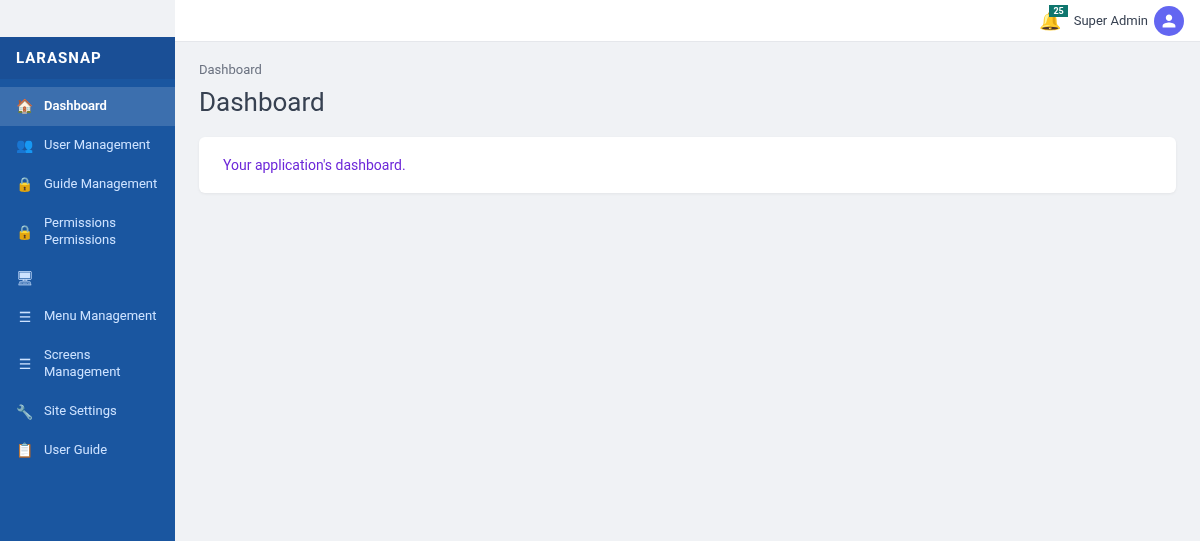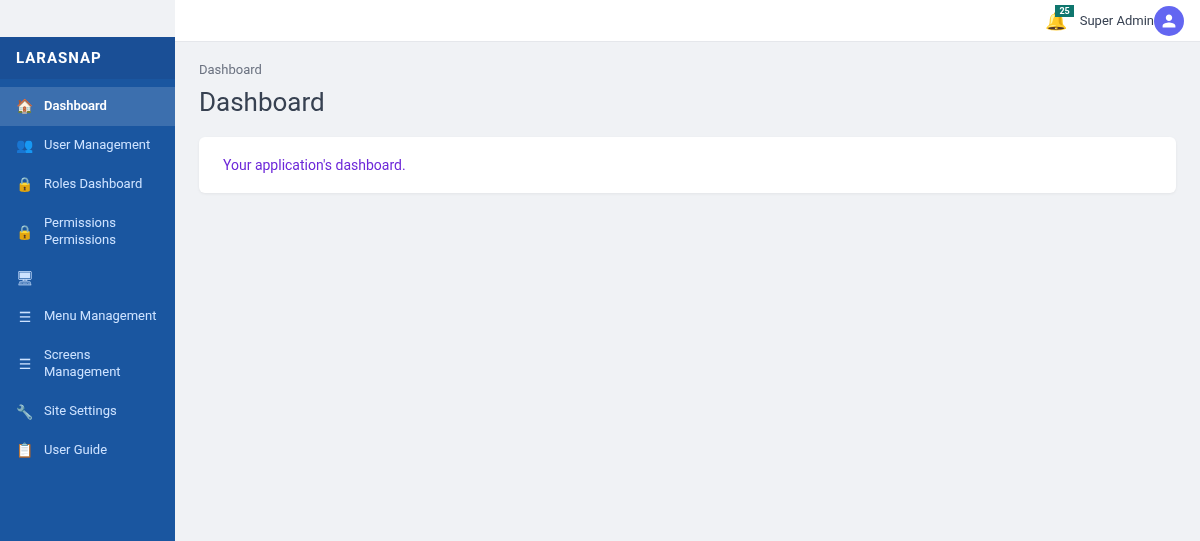--- a/index.html
+++ b/index.html
@@ -114,21 +114,21 @@
       font-weight: 700;
       border-radius: 0;
       padding: 1px 4px;
       min-width: 16px;
       text-align: center;
     }
 
     .user-info {
       display: flex;
       align-items: center;
-      gap: 0;
+      gap: 6px;
       cursor: pointer;
     }
 
     .user-name {
       font-size: 13px;
       color: #374151;
     }
 
     .user-avatar {
       width: 30px;
@@ -189,21 +189,21 @@
       <span class="label">Dashboard</span>
     </a>
 
     <a class="sidebar-item">
       <span class="icon">👥</span>
       <span class="label">User Management</span>
     </a>
 
     <a class="sidebar-item">
       <span class="icon">🔒</span>
-      <span class="label">Roles Dashboard</span>
+      <span class="label">Guide Management</span>
     </a>
 
     <a class="sidebar-item">
       <span class="icon">🔒</span>
       <span class="label">Permissions Permissions</span>
     </a>
 
     <a class="sidebar-item">
       <span class="icon">🖥</span>
     </a>

